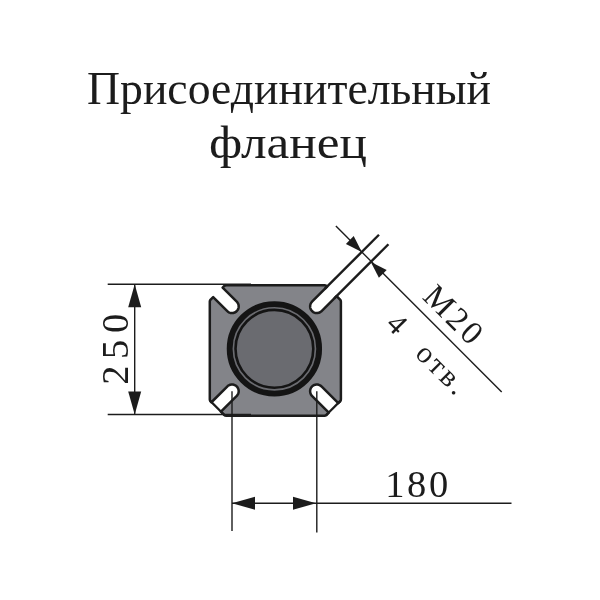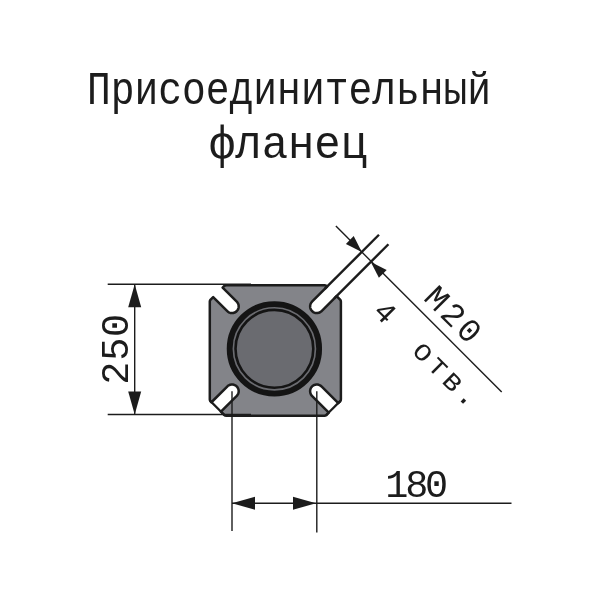--- a/index.html
+++ b/index.html
@@ -1,16 +1,16 @@
 <!DOCTYPE html>
 <html><head>
 <meta charset="utf-8">
 <style>
   html,body{margin:0;padding:0;background:#ffffff;}
-  .page{width:600px;height:600px;position:relative;font-family:Liberation Mono, monospace;}
+  .page{width:600px;height:600px;position:relative;font-family:Liberation Serif, serif;}
   svg{position:absolute;left:0;top:0;}
 </style>
 </head>
 <body>
 <div class="page">
 <svg width="600" height="600" viewBox="0 0 600 600">
 
   <text x="289" y="104" font-size="47" fill="#1c1c1c" text-anchor="middle" textLength="404" lengthAdjust="spacingAndGlyphs">Присоединительный</text>
 
   <text x="288" y="157.5" font-size="47" fill="#1c1c1c" text-anchor="middle" textLength="158" lengthAdjust="spacingAndGlyphs">фланец</text>

